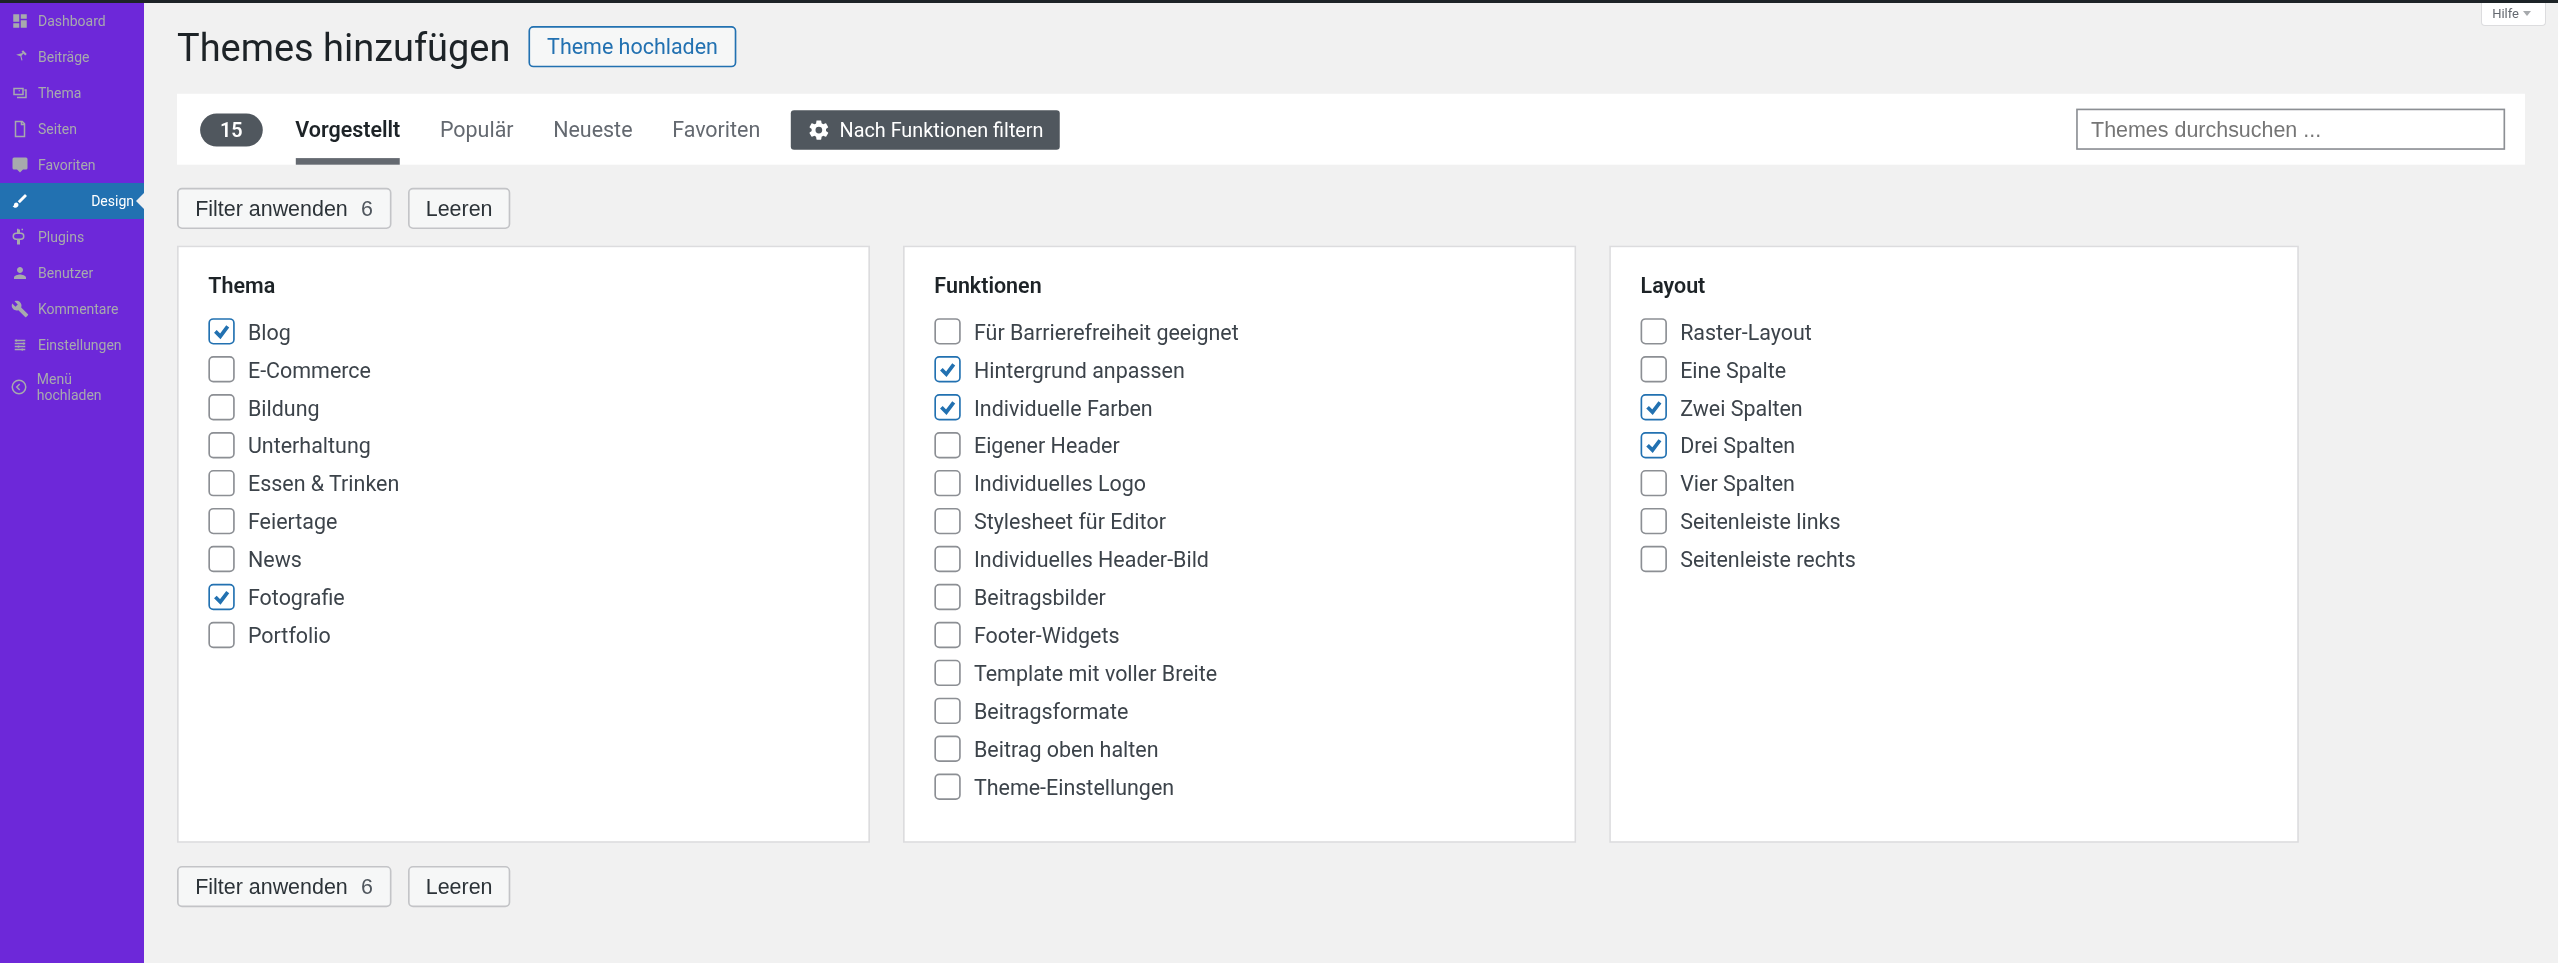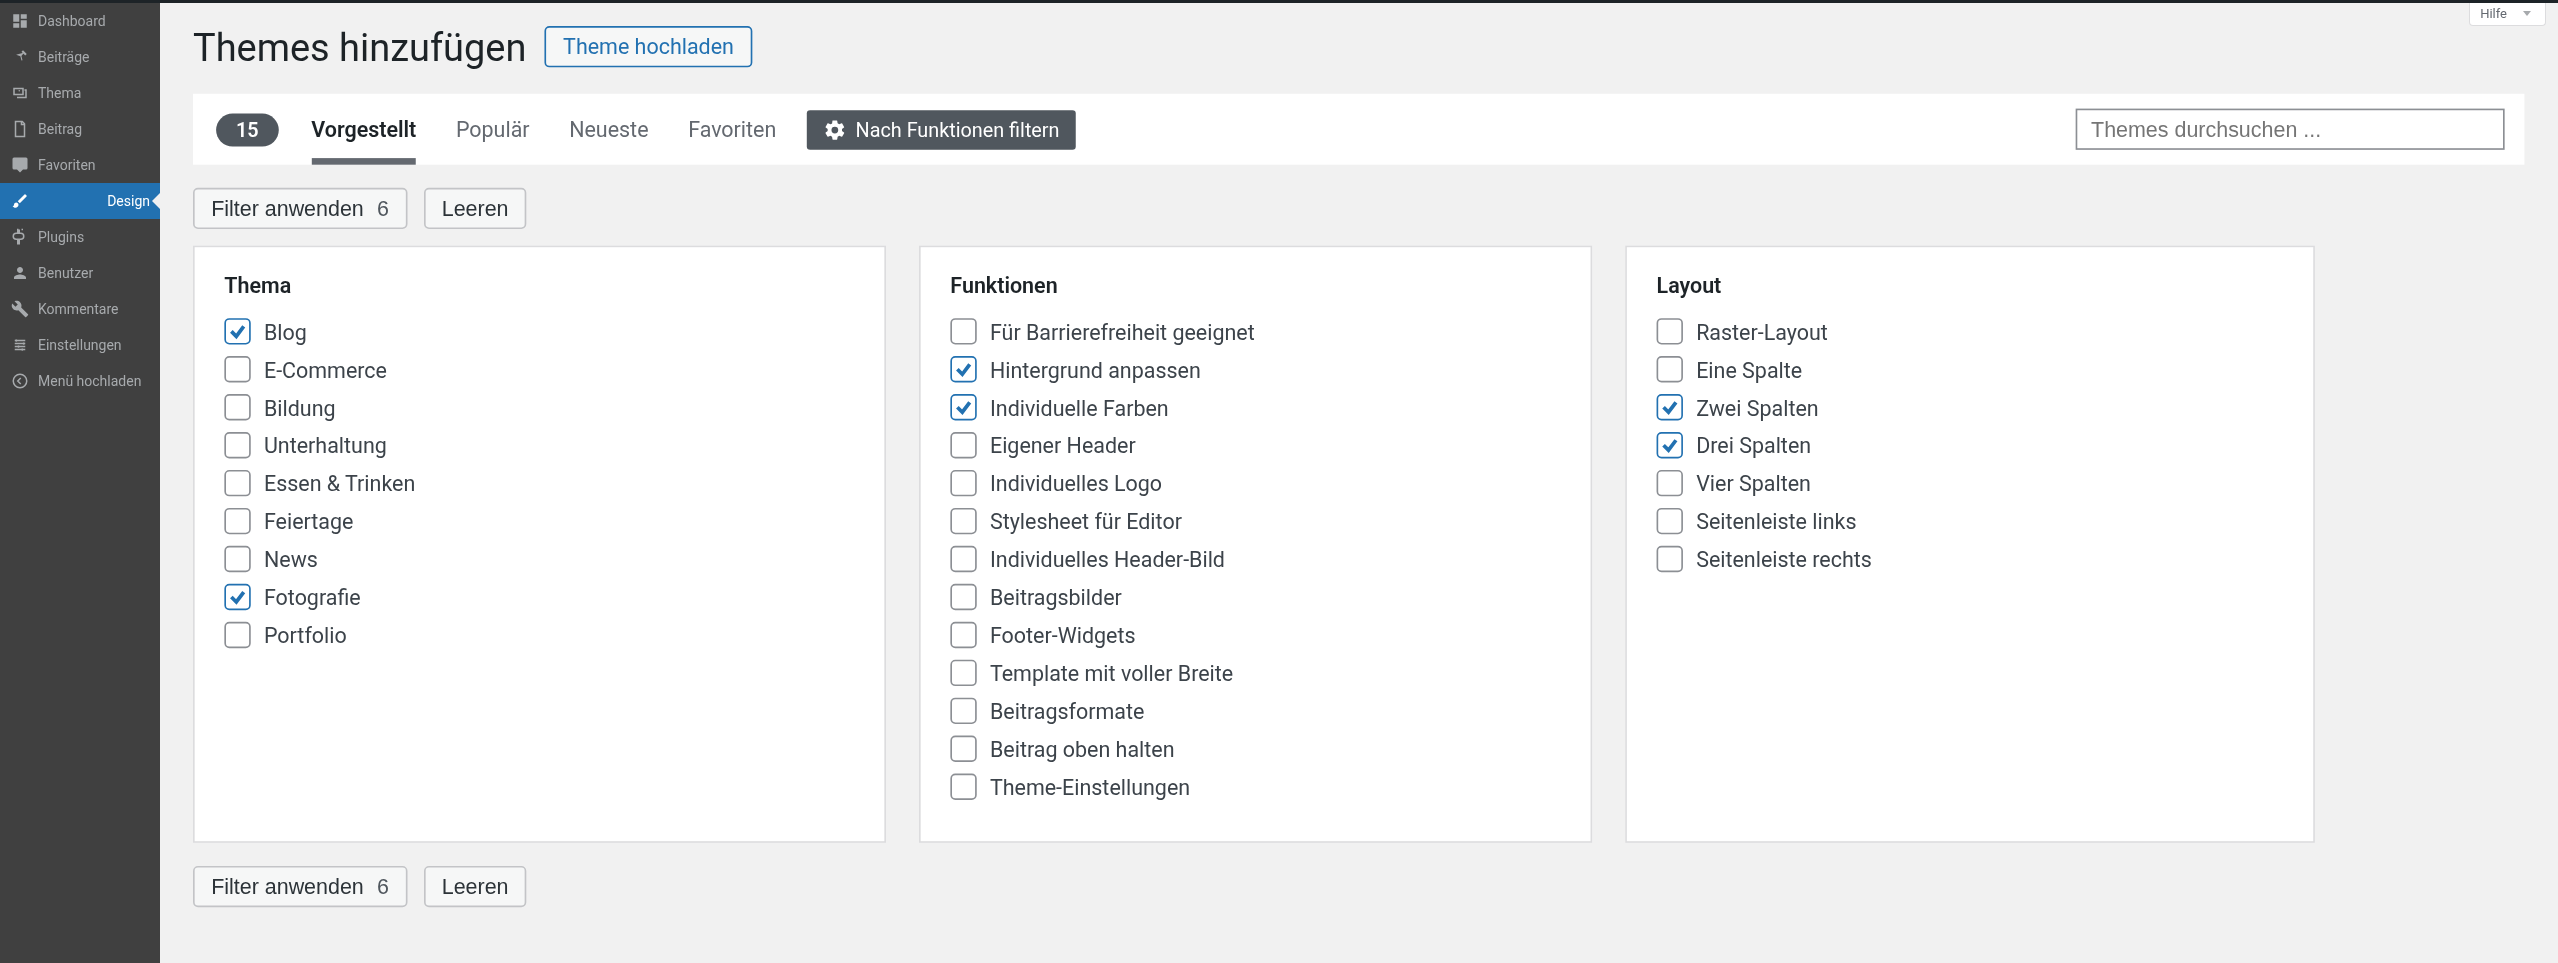--- a/index.html
+++ b/index.html
@@ -16,22 +16,22 @@
 .toolbar-top {
   height: 3px;
   background: #1d2327;
   width: 100%;
 }
 .layout {
   display: flex;
   height: calc(100% - 3px);
 }
 .sidebar {
-  width: 160px;
-  background: #404040;
+  width: 144px;
+  background: #6d28d9;
   flex-shrink: 0;
   color: #a7aaad;
   font-size: 14px;
 }
 .sidebar-item {
   display: flex;
   align-items: center;
   padding: 8px 10px;
   cursor: pointer;
   position: relative;
@@ -87,21 +87,21 @@
   position:absolute;
   top:0; right:12px;
   background:#fff;
   border:1px solid #dcdcde;
   border-top:none;
   padding:3px 14px 4px 10px;
   font-size:13px;
   color:#646970;
   border-radius:0 0 4px 4px;
   z-index:5;
-  display:flex;align-items:center;gap:16px;
+  display:flex;align-items:center;gap:4px;
 }
 .help-caret{
   width:0;height:0;border-left:4px solid transparent;border-right:4px solid transparent;border-top:5px solid #a7aaad;
 }
 h1.page-title {
   font-size: 23px;
   font-weight: 400;
   color:#1d2327;
   display:inline-block;
   margin-right:8px;
@@ -257,21 +257,21 @@
         </span>
         <span>Thema</span>
       </div>
       <div class="sidebar-item">
         <span class="sidebar-icon">
           <svg viewBox="0 0 24 24">
             <path d="M6 2h9l3 3v17H6z" fill="none" stroke="currentColor" stroke-width="2"></path>
             <path d="M14 2v4h4" fill="none" stroke="currentColor" stroke-width="2"></path>
           </svg>
         </span>
-        <span>Beitrag</span>
+        <span>Seiten</span>
       </div>
       <div class="sidebar-item">
         <span class="sidebar-icon">
           <svg viewBox="0 0 24 24">
             <path d="M20 2H4a2 2 0 00-2 2v12a2 2 0 002 2h4l4 4 4-4h4a2 2 0 002-2V4a2 2 0 00-2-2z"></path>
           </svg>
         </span>
         <span>Favoriten</span>
       </div>
       <div class="sidebar-item active">

